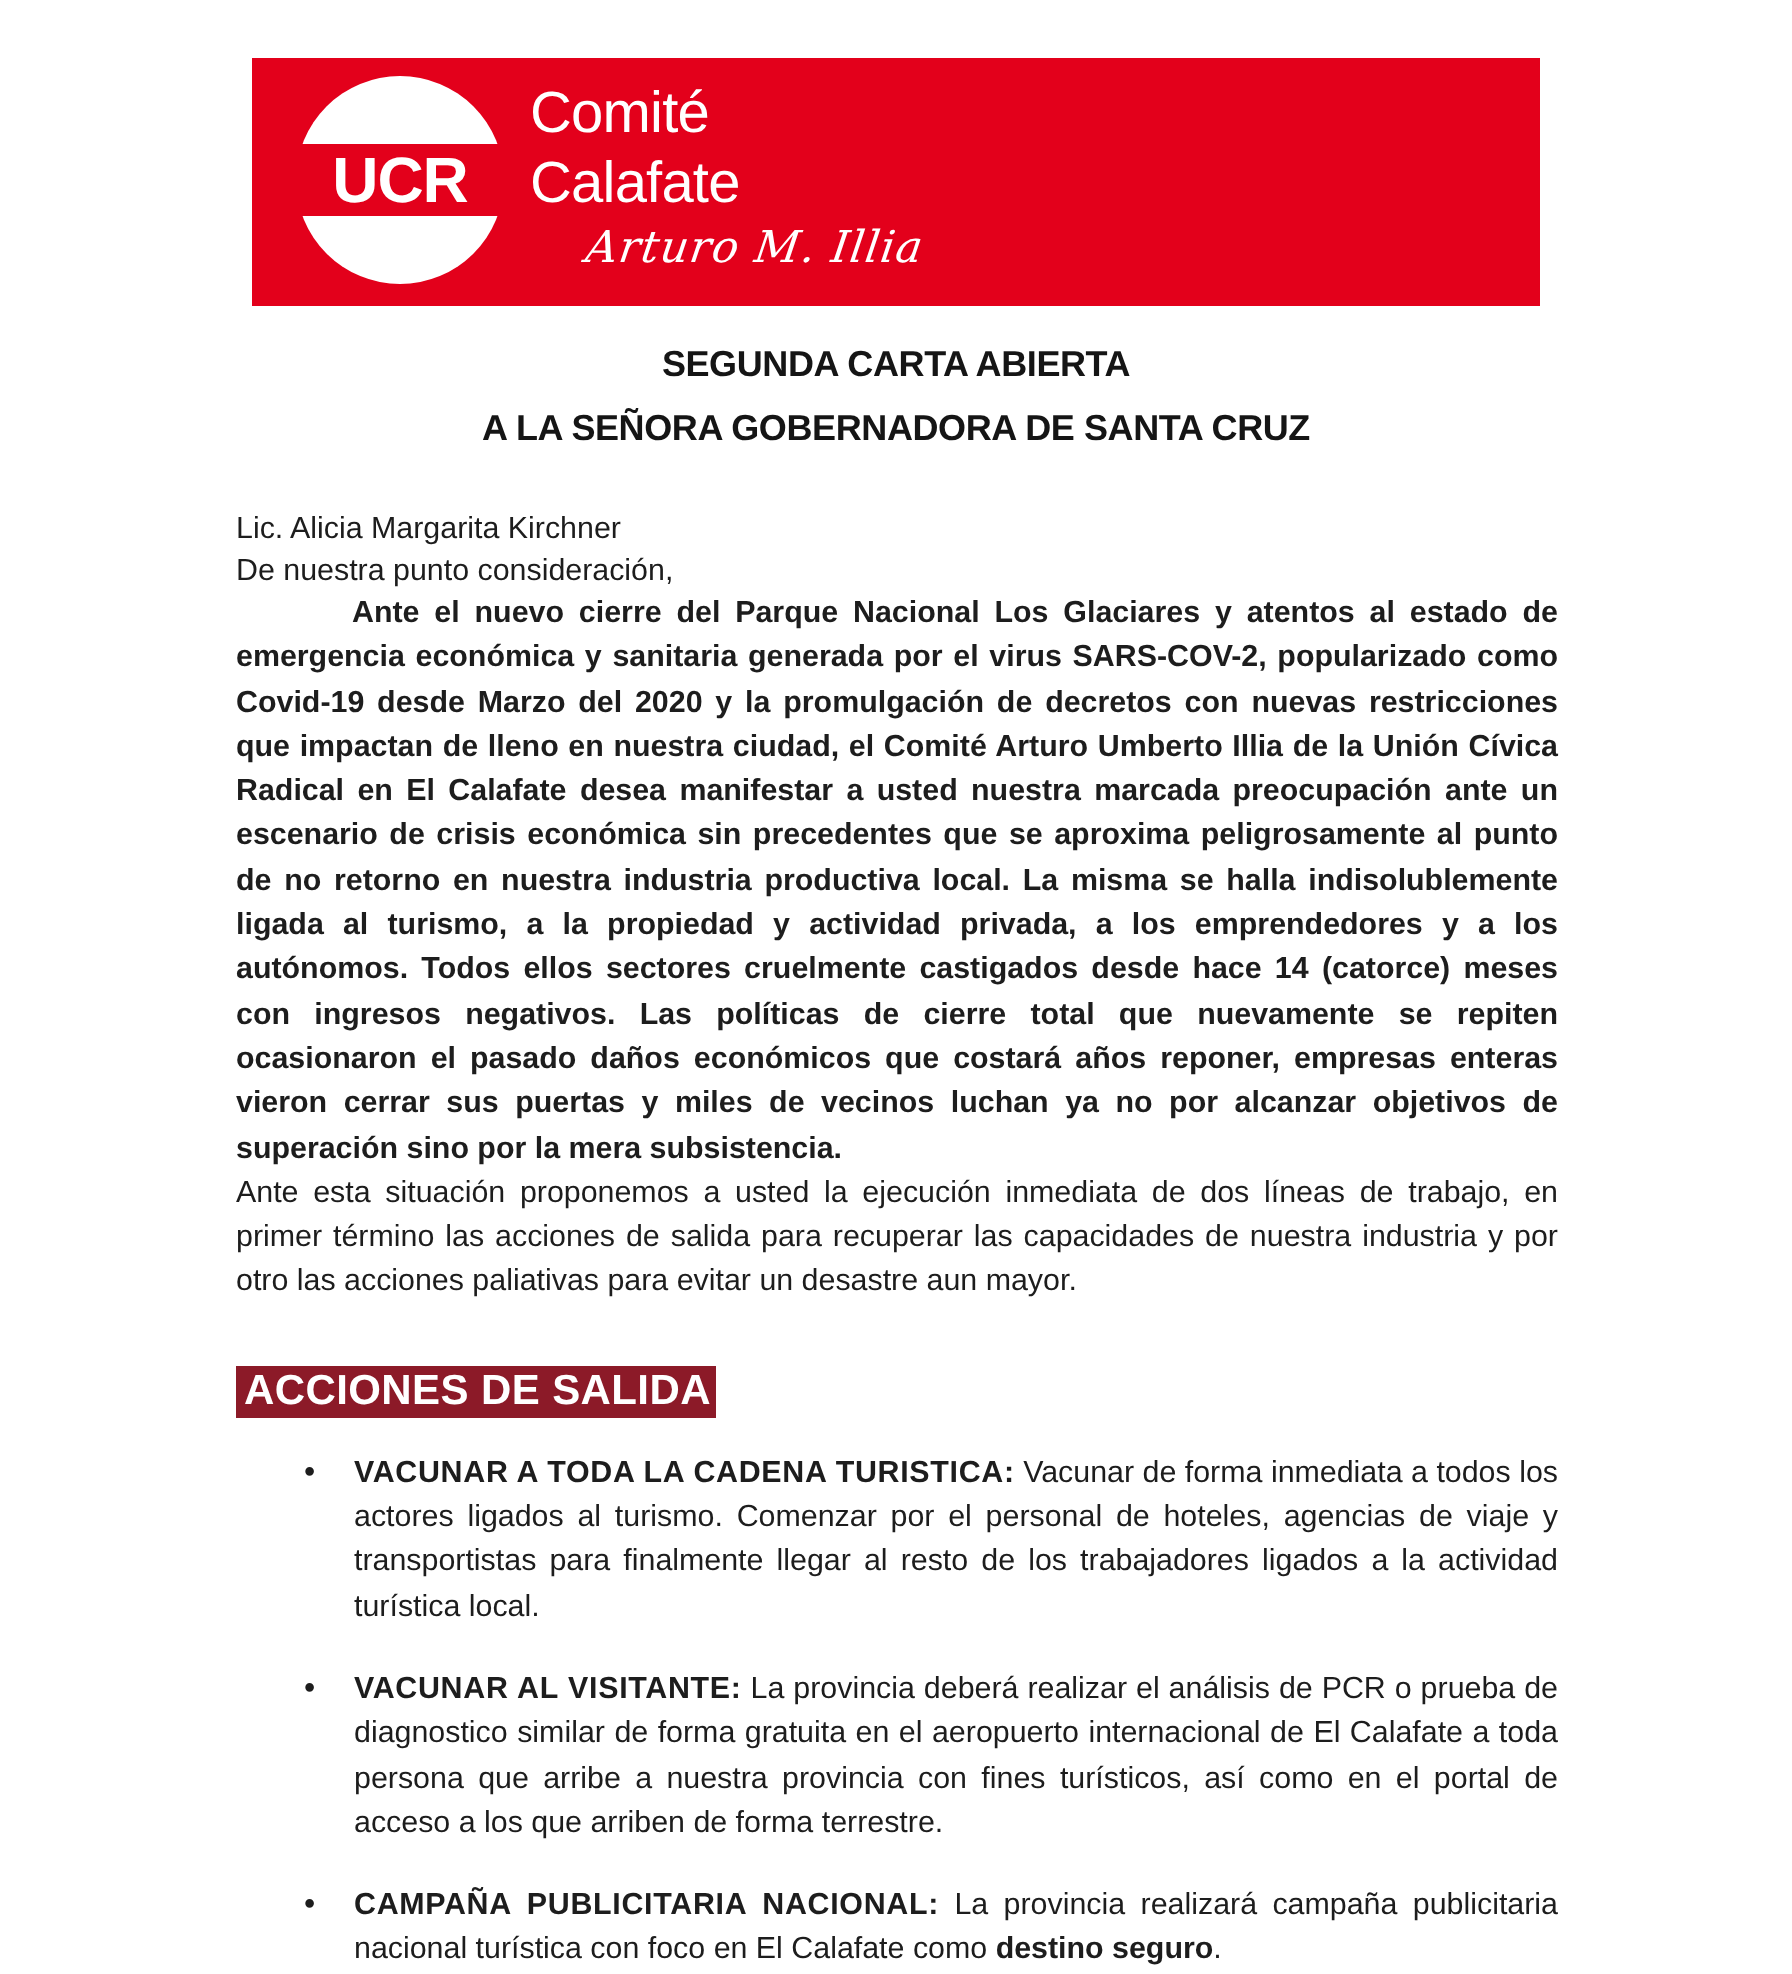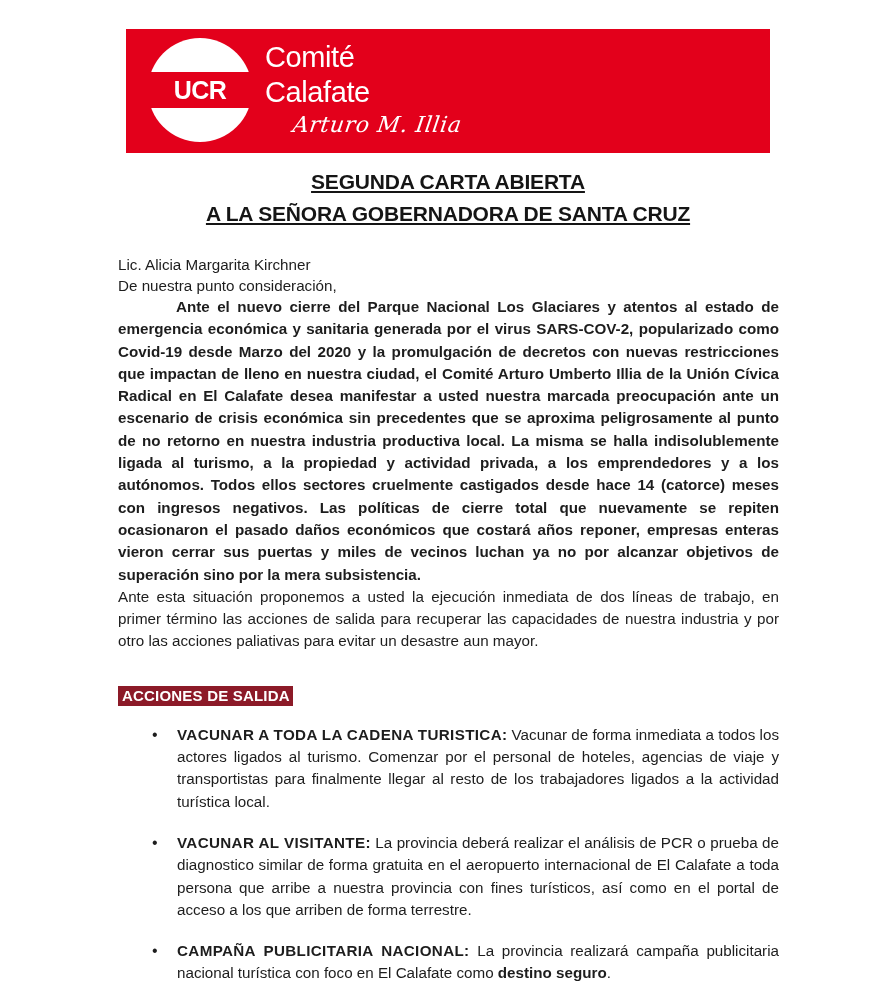--- a/index.html
+++ b/index.html
@@ -66,21 +66,21 @@
     position: absolute;
     left: -6px;
     top: 32px;
     width: 116px;
     height: 40px;
     line-height: 40px;
     text-align: center;
     color: #ffffff;
     font-family: "Liberation Sans", sans-serif;
     font-weight: bold;
-    font-size: 25px;
+    font-size: 32px;
     letter-spacing: -0.5px;
   }
   .logo-words {
     margin-left: 13px;
     padding-top: 2px;
   }
   .logo-line {
     color: #ffffff;
     font-family: "Liberation Sans", sans-serif;
     font-weight: normal;
@@ -106,25 +106,24 @@
   .title-block {
     position: absolute;
     left: 118px;
     top: 166px;
     width: 660px;
     text-align: center;
   }
   .title-line {
     font-family: "Liberation Sans", sans-serif;
     font-weight: bold;
-    font-size: 21px;
+    font-size: 18px;
     line-height: 32px;
     letter-spacing: -0.2px;
     color: #151515;
-    text-decoration: underline;
   }
 
   
   .content {
     position: absolute;
     left: 118px;
     top: 255px;
     width: 661px;
   }
   .addr-line {
@@ -150,21 +149,21 @@
 
   
   .section-heading {
     margin-top: 33px;
   }
   .section-heading span.hl {
     background: #8C1A28;
     color: #ffffff;
     font-family: "Liberation Sans", sans-serif;
     font-weight: bold;
-    font-size: 15px;
+    font-size: 21px;
     letter-spacing: 0.2px;
     padding: 1px 3px 2px 4px;
     line-height: 19px;
   }
 
   
   ul.actions {
     list-style: none;
     margin: 4px 0 0 0;
     padding: 0;

